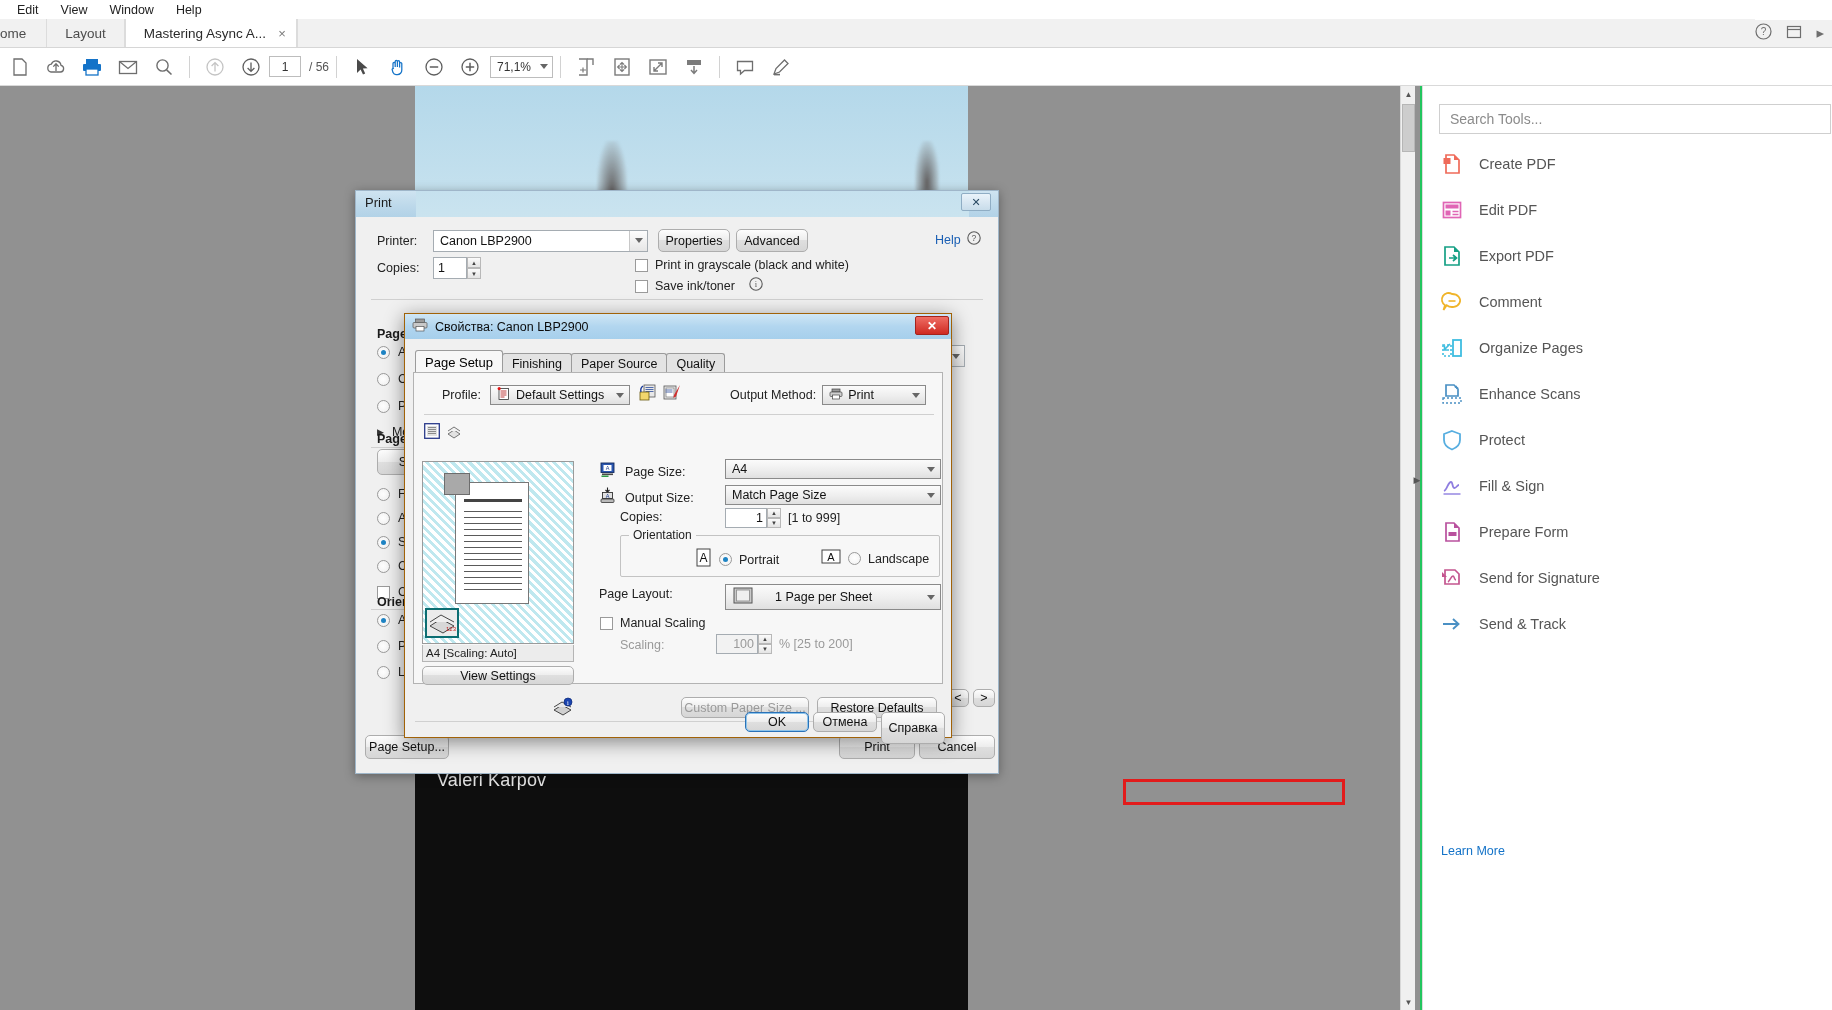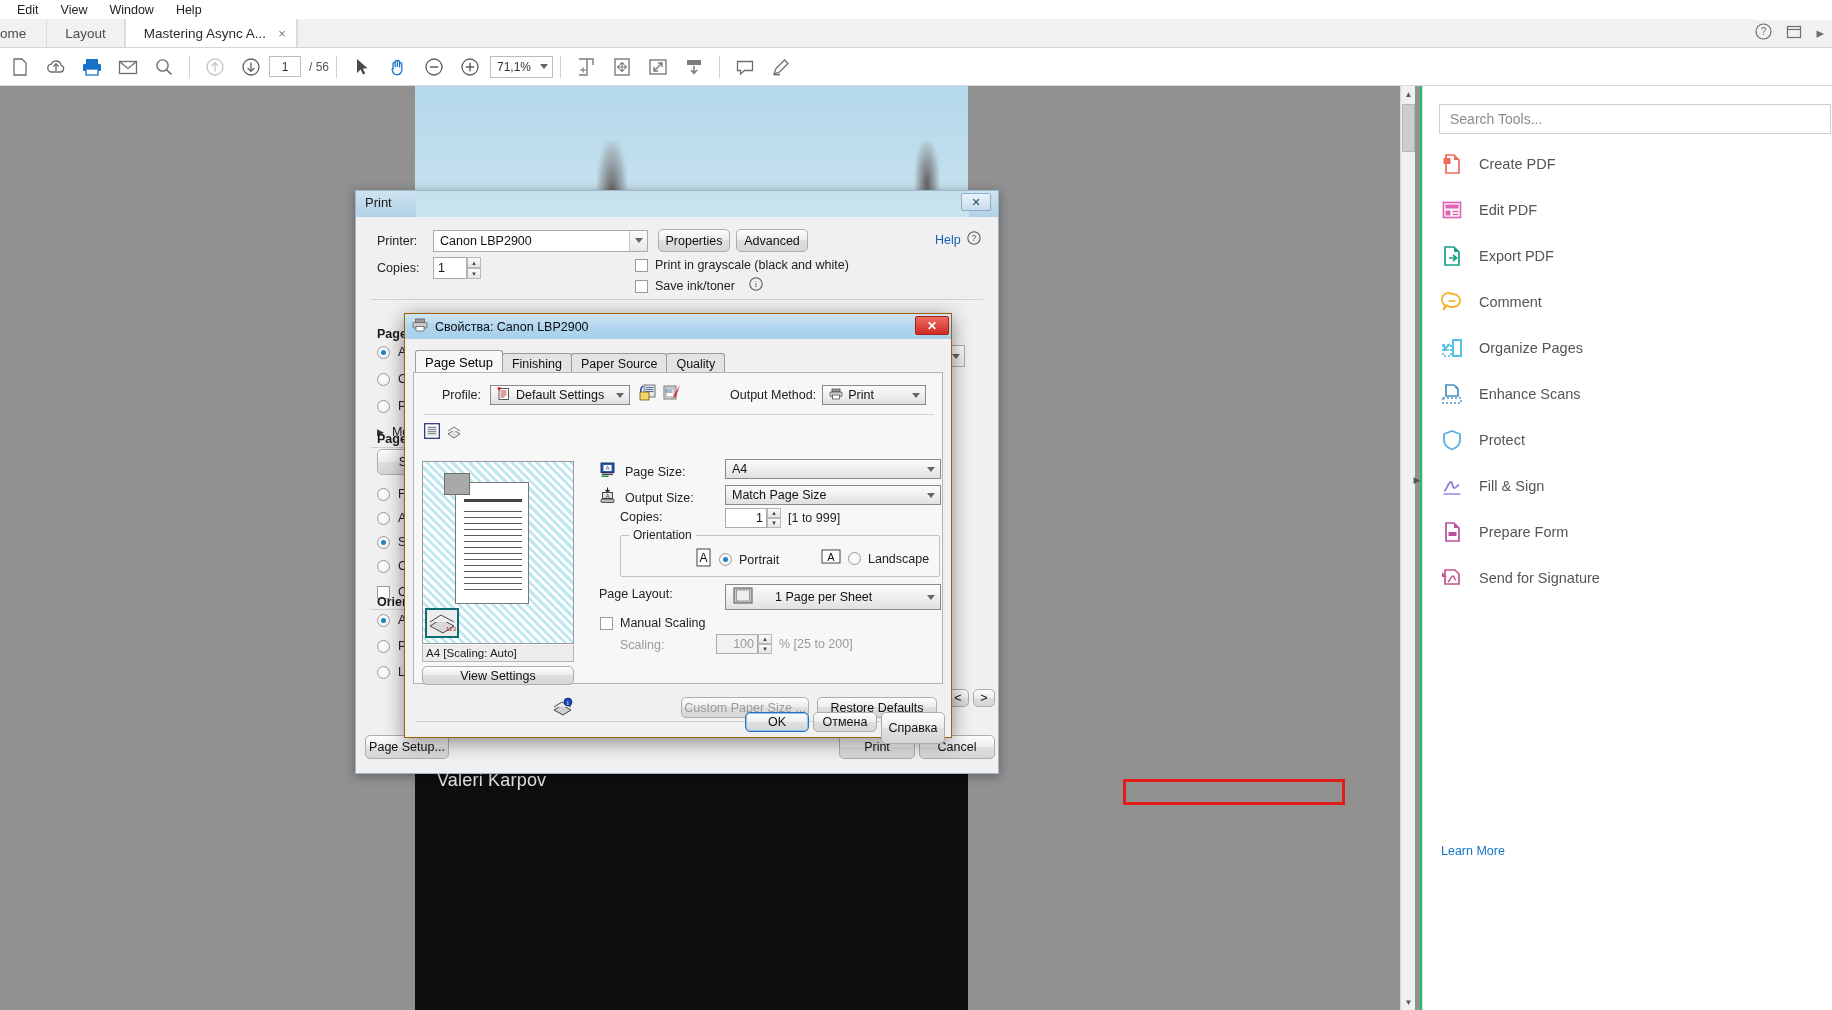--- a/index.html
+++ b/index.html
@@ -544,20 +544,28 @@
     </div>
     <div class="toolitem" style="top:472px">
       <span class="ico">
         <svg width="24" height="24" viewBox="0 0 24 24">
             <path d="M5 4 h10 l4 4 v10 H5 Z" fill="none" stroke="#c4558f" stroke-width="1.7"></path>
             <path d="M8 16 c2 -1 3 -6 5 -6 c1.5 0 1 4 3 4" fill="none" stroke="#c4558f" stroke-width="1.5"></path>
             <path d="M2 6 L7 11 L2 11 Z" fill="#c4558f"></path>
           </svg>
       </span>
       <span class="lbl">Send for Signature</span>
+    </div>
+    <div class="toolitem" style="top:518px">
+      <span class="ico">
+        <svg width="24" height="24" viewBox="0 0 24 24">
+            <path d="M3 12 h15 M13 7 L18.5 12 L13 17" fill="none" stroke="#4a90c4" stroke-width="1.9"></path>
+          </svg>
+      </span>
+      <span class="lbl">Send &amp; Track</span>
     </div>
 
     <div class="learnmore">Learn More</div>
   </div>
 
   <div class="printdlg">
     <div class="printdlg-bg">
       <div class="imgbleed"></div>
     </div>
     <div class="title">Print</div>

